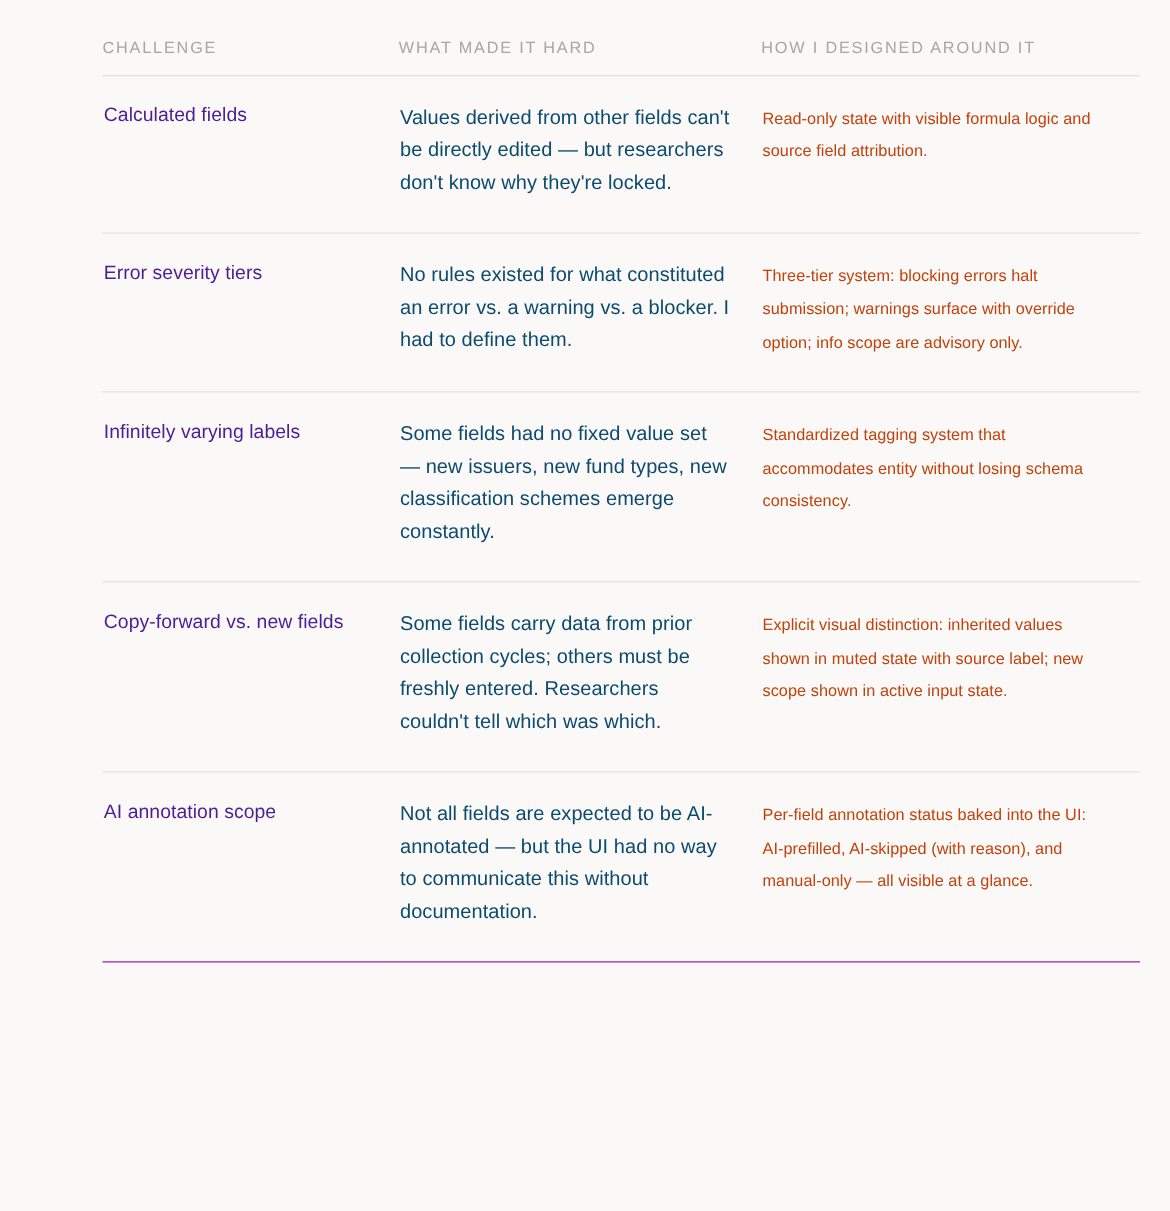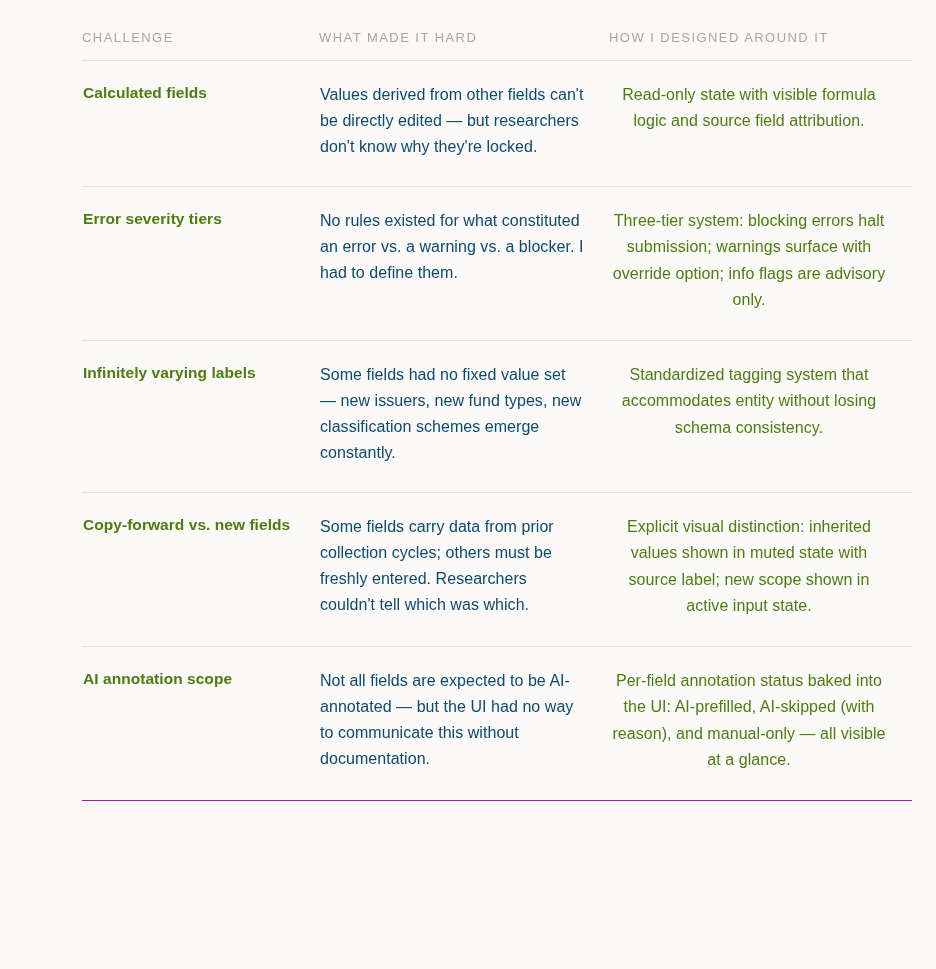--- a/index.html
+++ b/index.html
@@ -63,45 +63,44 @@
     padding-top: 21px;
     padding-bottom: 26px;
     padding-right: 24px;
   }
   .ch-table tbody tr:last-child td {
     border-bottom: 1px solid #a21caf;
   }
 
   td.cell-challenge {
     font-size: 15.5px;
-    font-weight: 700;
-    color: #4d7c0f;
+    font-weight: 400;
+    color: #4c1d95;
     line-height: 1.45;
     letter-spacing: 0.05px;
     padding-right: 18px;
   }
 
   td.cell-hard {
     font-size: 16px;
     font-weight: 400;
     color: #0c4a6e;
     line-height: 26px;
     letter-spacing: 0.05px;
     padding-right: 36px;
   }
 
   td.cell-design {
-    font-size: 16px;
+    font-size: 13px;
     font-weight: 400;
-    color: #4d7c0f;
+    color: #c2410c;
     line-height: 26.5px;
     letter-spacing: 0.05px;
     padding-right: 0;
     padding-top: 22px;
-    text-align: center;
   }
 </style>
 </head>
 <body>
 
 <div class="page">
   <div class="table-wrap">
     <table class="ch-table">
       <colgroup>
         <col class="col-challenge">
@@ -117,21 +116,21 @@
       </thead>
       <tbody>
         <tr>
           <td class="cell-challenge">Calculated fields</td>
           <td class="cell-hard">Values derived from other fields can't be directly edited — but researchers don't know why they're locked.</td>
           <td class="cell-design">Read-only state with visible formula logic and source field attribution.</td>
         </tr>
         <tr>
           <td class="cell-challenge">Error severity tiers</td>
           <td class="cell-hard">No rules existed for what constituted an error vs. a warning vs. a blocker. I had to define them.</td>
-          <td class="cell-design">Three-tier system: blocking errors halt submission; warnings surface with override option; info flags are advisory only.</td>
+          <td class="cell-design">Three-tier system: blocking errors halt submission; warnings surface with override option; info scope are advisory only.</td>
         </tr>
         <tr>
           <td class="cell-challenge">Infinitely varying labels</td>
           <td class="cell-hard">Some fields had no fixed value set — new issuers, new fund types, new classification schemes emerge constantly.</td>
           <td class="cell-design">Standardized tagging system that accommodates entity without losing schema consistency.</td>
         </tr>
         <tr>
           <td class="cell-challenge">Copy-forward vs. new fields</td>
           <td class="cell-hard">Some fields carry data from prior collection cycles; others must be freshly entered. Researchers couldn't tell which was which.</td>
           <td class="cell-design">Explicit visual distinction: inherited values shown in muted state with source label; new scope shown in active input state.</td>

